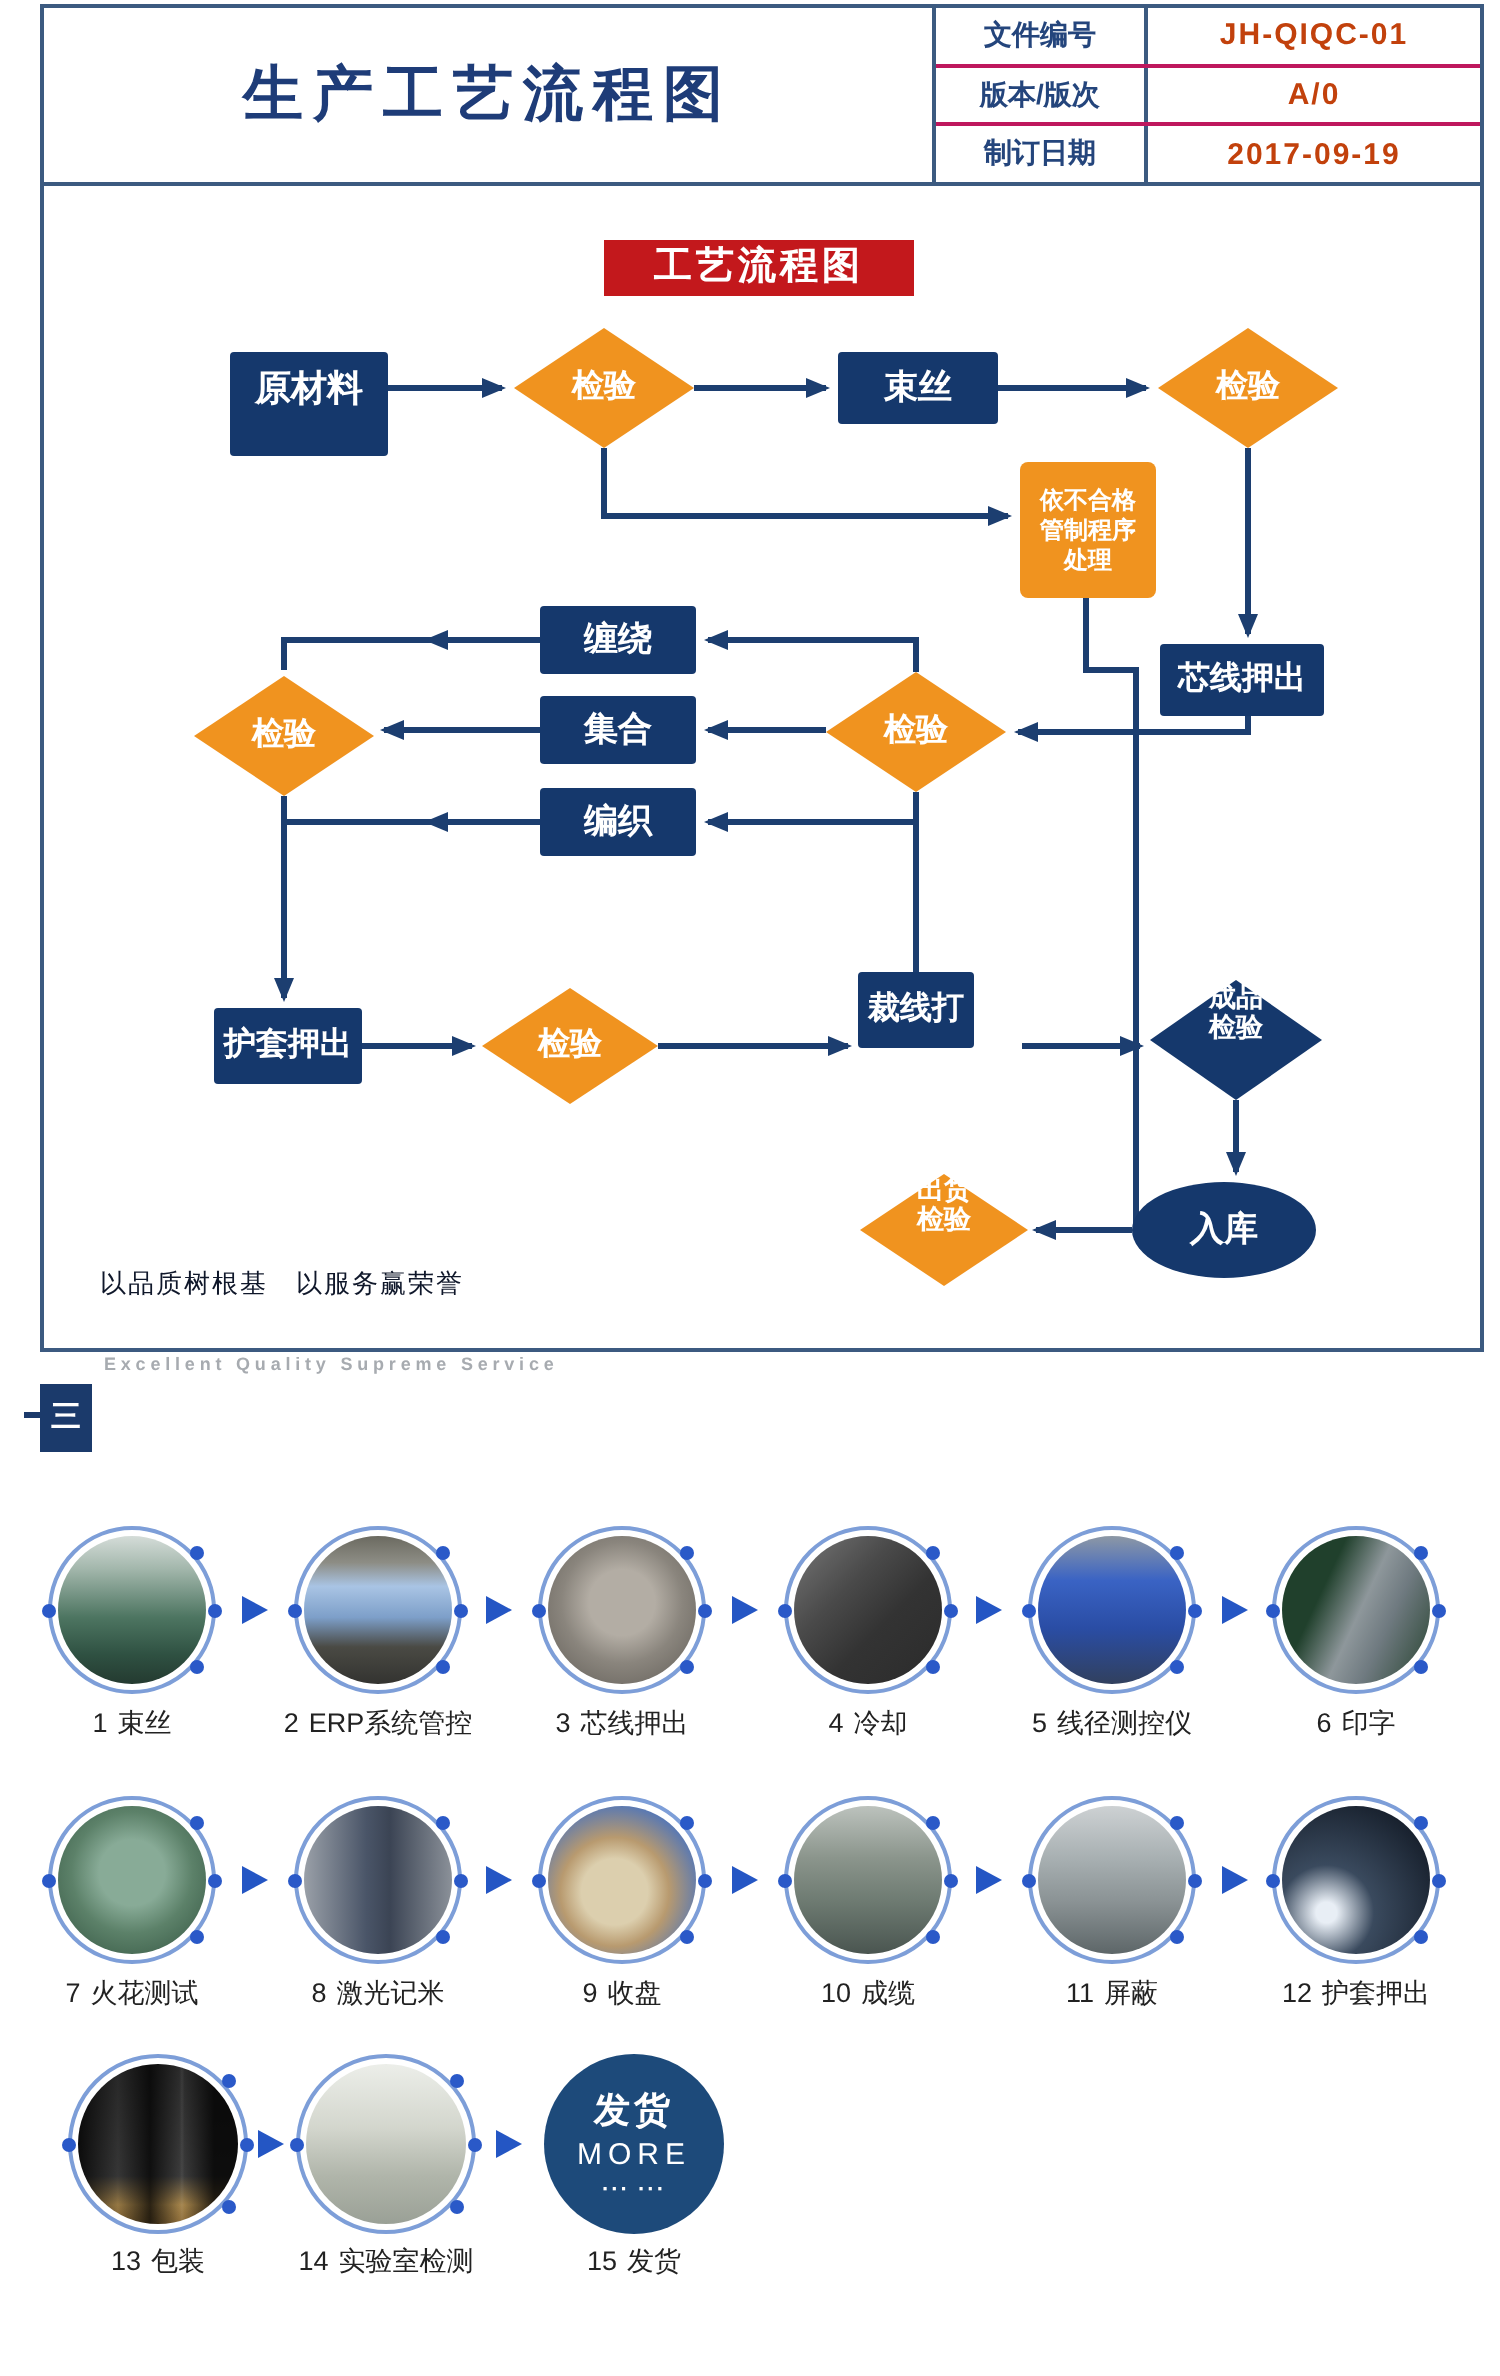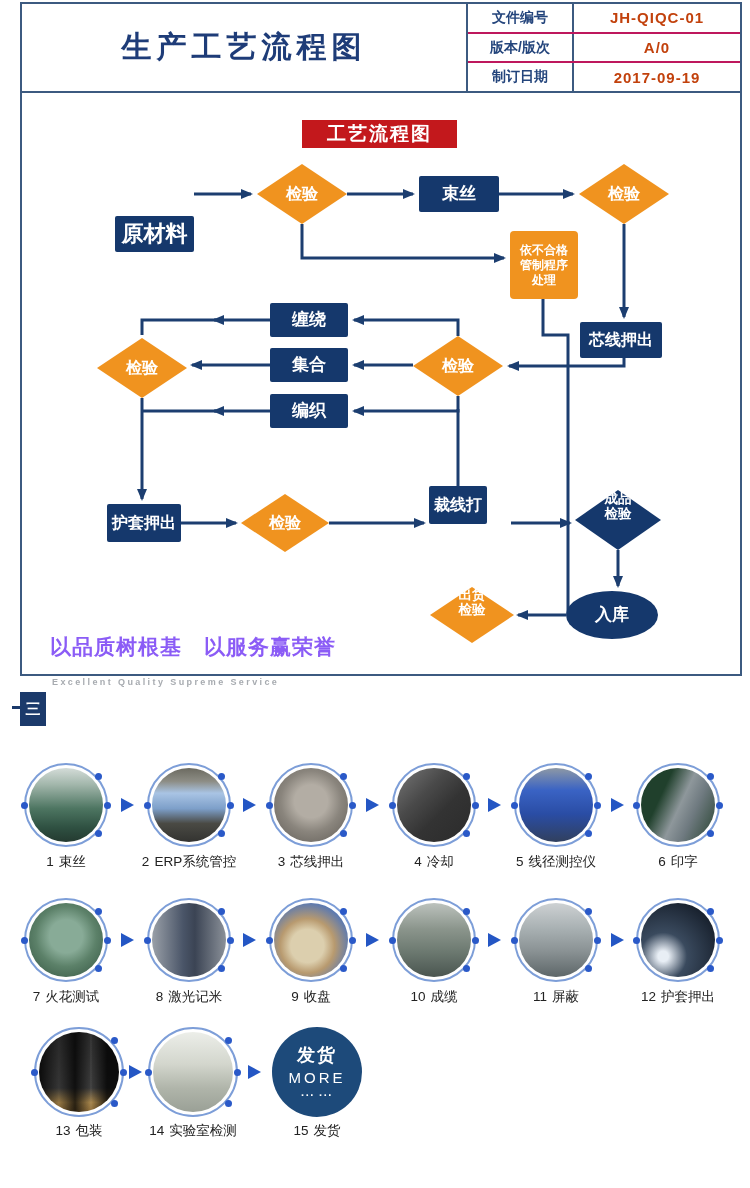--- a/index.html
+++ b/index.html
@@ -23,21 +23,21 @@
   .flow{position:absolute;left:0;top:0;width:722px;height:583px;}
   .fsvg{position:absolute;left:0;top:0;}
   .fnode{position:absolute;color:#fff;font-weight:bold;text-align:center;}
   .fbox{background:#15386c;border-radius:2px;}
   .banner{position:absolute;left:280px;top:27px;width:155px;height:28px;background:#c3181c;
        color:#fff;font-weight:bold;font-size:19px;text-align:center;line-height:28px;letter-spacing:2px;}
   .flabel{position:absolute;color:#fff;font-weight:bold;text-align:center;pointer-events:none;}
   .nonconf{position:absolute;left:488px;top:138px;width:68px;height:68px;background:#f0931f;
        border-radius:4px;display:flex;flex-direction:column;align-items:center;justify-content:center;
        color:#fff;font-weight:bold;font-size:12px;line-height:15px;}
-  .slogan-cn{position:absolute;left:28px;top:540px;font-size:21px;font-weight:bold;color:#8b5cf6;letter-spacing:1px;}
+  .slogan-cn{position:absolute;left:28px;top:540px;font-size:13px;font-weight:normal;color:#0f172a;letter-spacing:1px;}
   .slogan-en{position:absolute;left:30px;top:584px;font-size:9px;color:#a7abb0;letter-spacing:2.4px;font-weight:bold;}
   
   .bar-dash{position:absolute;left:12px;top:706px;width:8px;height:3px;background:#1b3a6b;}
   .bar-sq{position:absolute;left:20px;top:692px;width:26px;height:34px;background:#1b3a6b;
        color:#fff;font-size:15px;font-weight:bold;text-align:center;line-height:34px;}
   .bar-main{position:absolute;left:48px;top:696px;width:702px;height:26px;background:#1b3a6b;
        color:#fff;font-size:17px;font-weight:bold;line-height:26px;padding-left:11px;box-sizing:border-box;letter-spacing:2px;}
   .bar-main .blt{font-size:9px;margin-left:8px;vertical-align:2px;letter-spacing:0;}
   .circle{position:absolute;border:2px solid #7d9ed8;border-radius:50%;box-sizing:border-box;}
   .ph{position:absolute;left:3px;top:3px;right:3px;bottom:3px;border-radius:50%;}
@@ -132,21 +132,21 @@
           <polygon points="75,275 120,245 165,275 120,305" fill="#f0931f"></polygon>
           <polygon points="219,430 263,401 307,430 263,459" fill="#f0931f"></polygon>
           <polygon points="553,427 596,397 639,427 596,457" fill="#15386c"></polygon>
           <polygon points="408,522 450,494 492,522 450,550" fill="#f0931f"></polygon>
           <ellipse cx="590" cy="522" rx="46" ry="24" fill="#15386c"></ellipse>
         </g>
       </svg>
 
       <div class="banner">工艺流程图</div>
 
-      <div class="fnode fbox" style="left:93px;top:83px;width:79px;height:36px;line-height:36px;font-size:22px;margin-top:40px;">原材料</div>
+      <div class="fnode fbox" style="left:93px;top:83px;width:79px;height:52px;line-height:36px;font-size:18px;">原材料</div>
       <div class="fnode fbox" style="left:397px;top:83px;width:80px;height:36px;line-height:36px;font-size:17px;">束丝</div>
       <div class="fnode fbox" style="left:558px;top:229px;width:82px;height:36px;line-height:36px;font-size:16px;">芯线押出</div>
       <div class="fnode fbox" style="left:248px;top:210px;width:78px;height:34px;line-height:34px;font-size:17px;">缠绕</div>
       <div class="fnode fbox" style="left:248px;top:255px;width:78px;height:34px;line-height:34px;font-size:17px;">集合</div>
       <div class="fnode fbox" style="left:248px;top:301px;width:78px;height:34px;line-height:34px;font-size:17px;">编织</div>
       <div class="fnode fbox" style="left:85px;top:411px;width:74px;height:38px;line-height:38px;font-size:16px;">护套押出</div>
       <div class="fnode fbox" style="left:407px;top:393px;width:58px;height:38px;line-height:38px;font-size:16px;">裁线打卷</div>
 
       <div class="nonconf">
         <div>依不合格</div>

